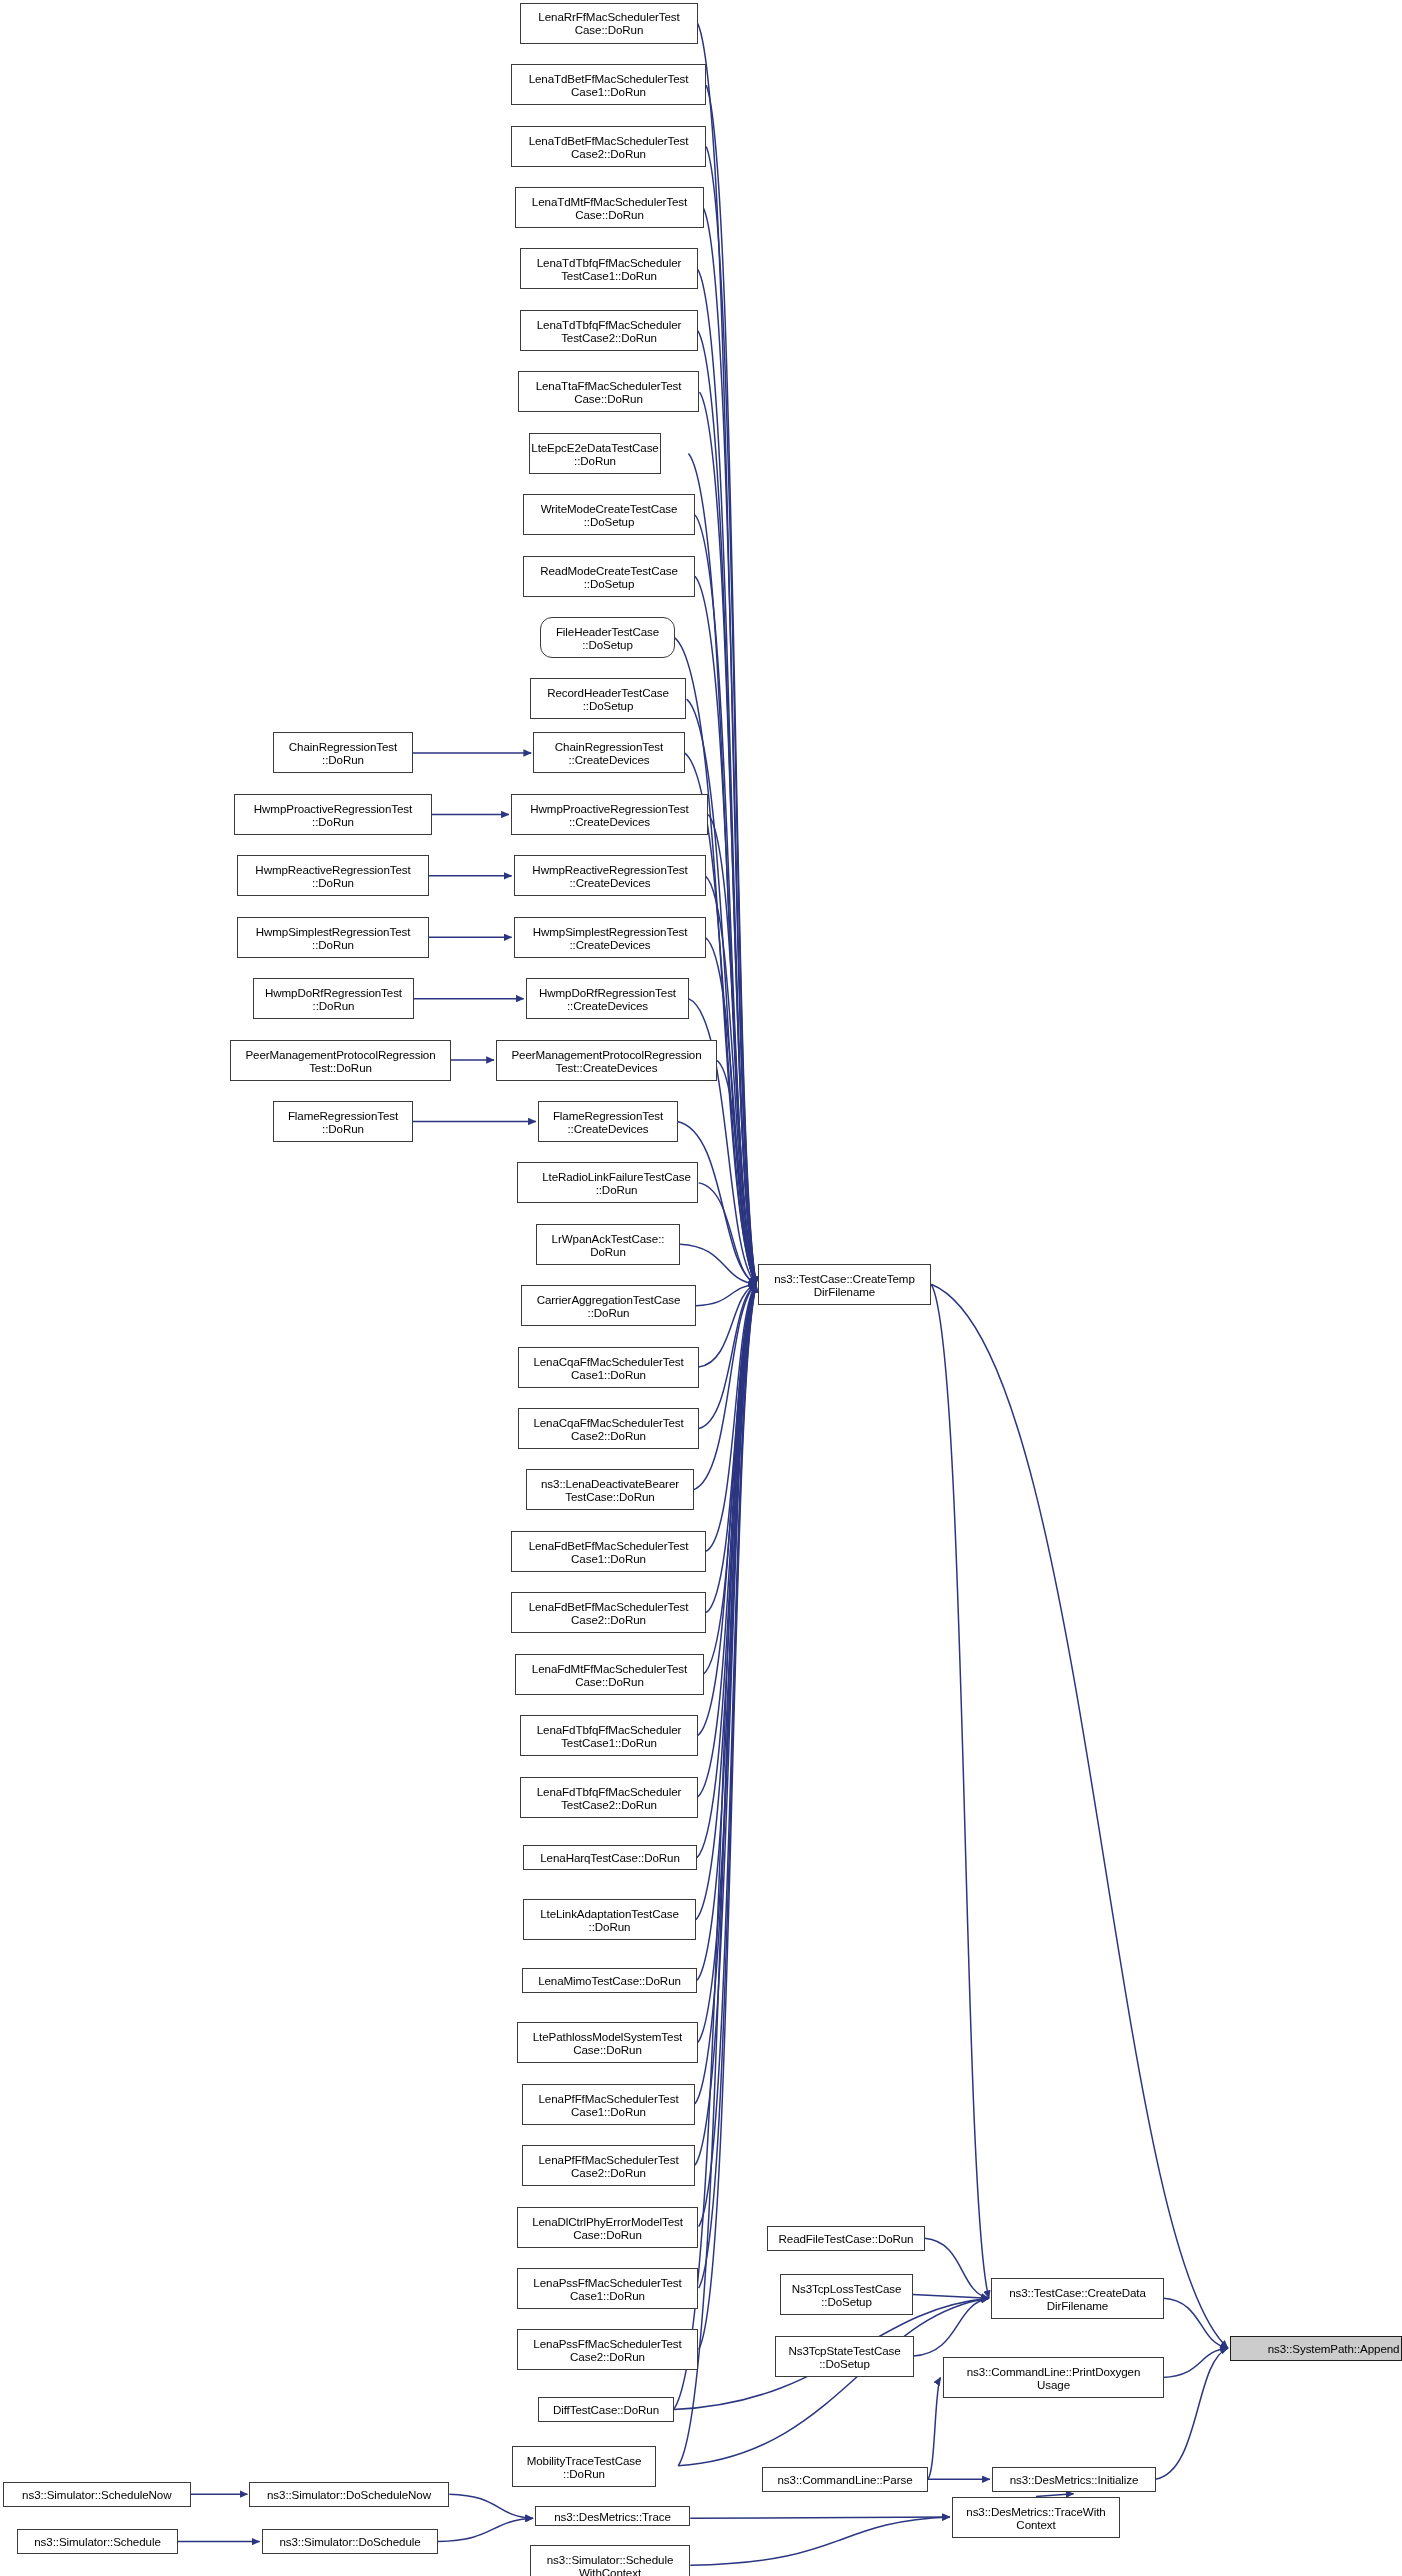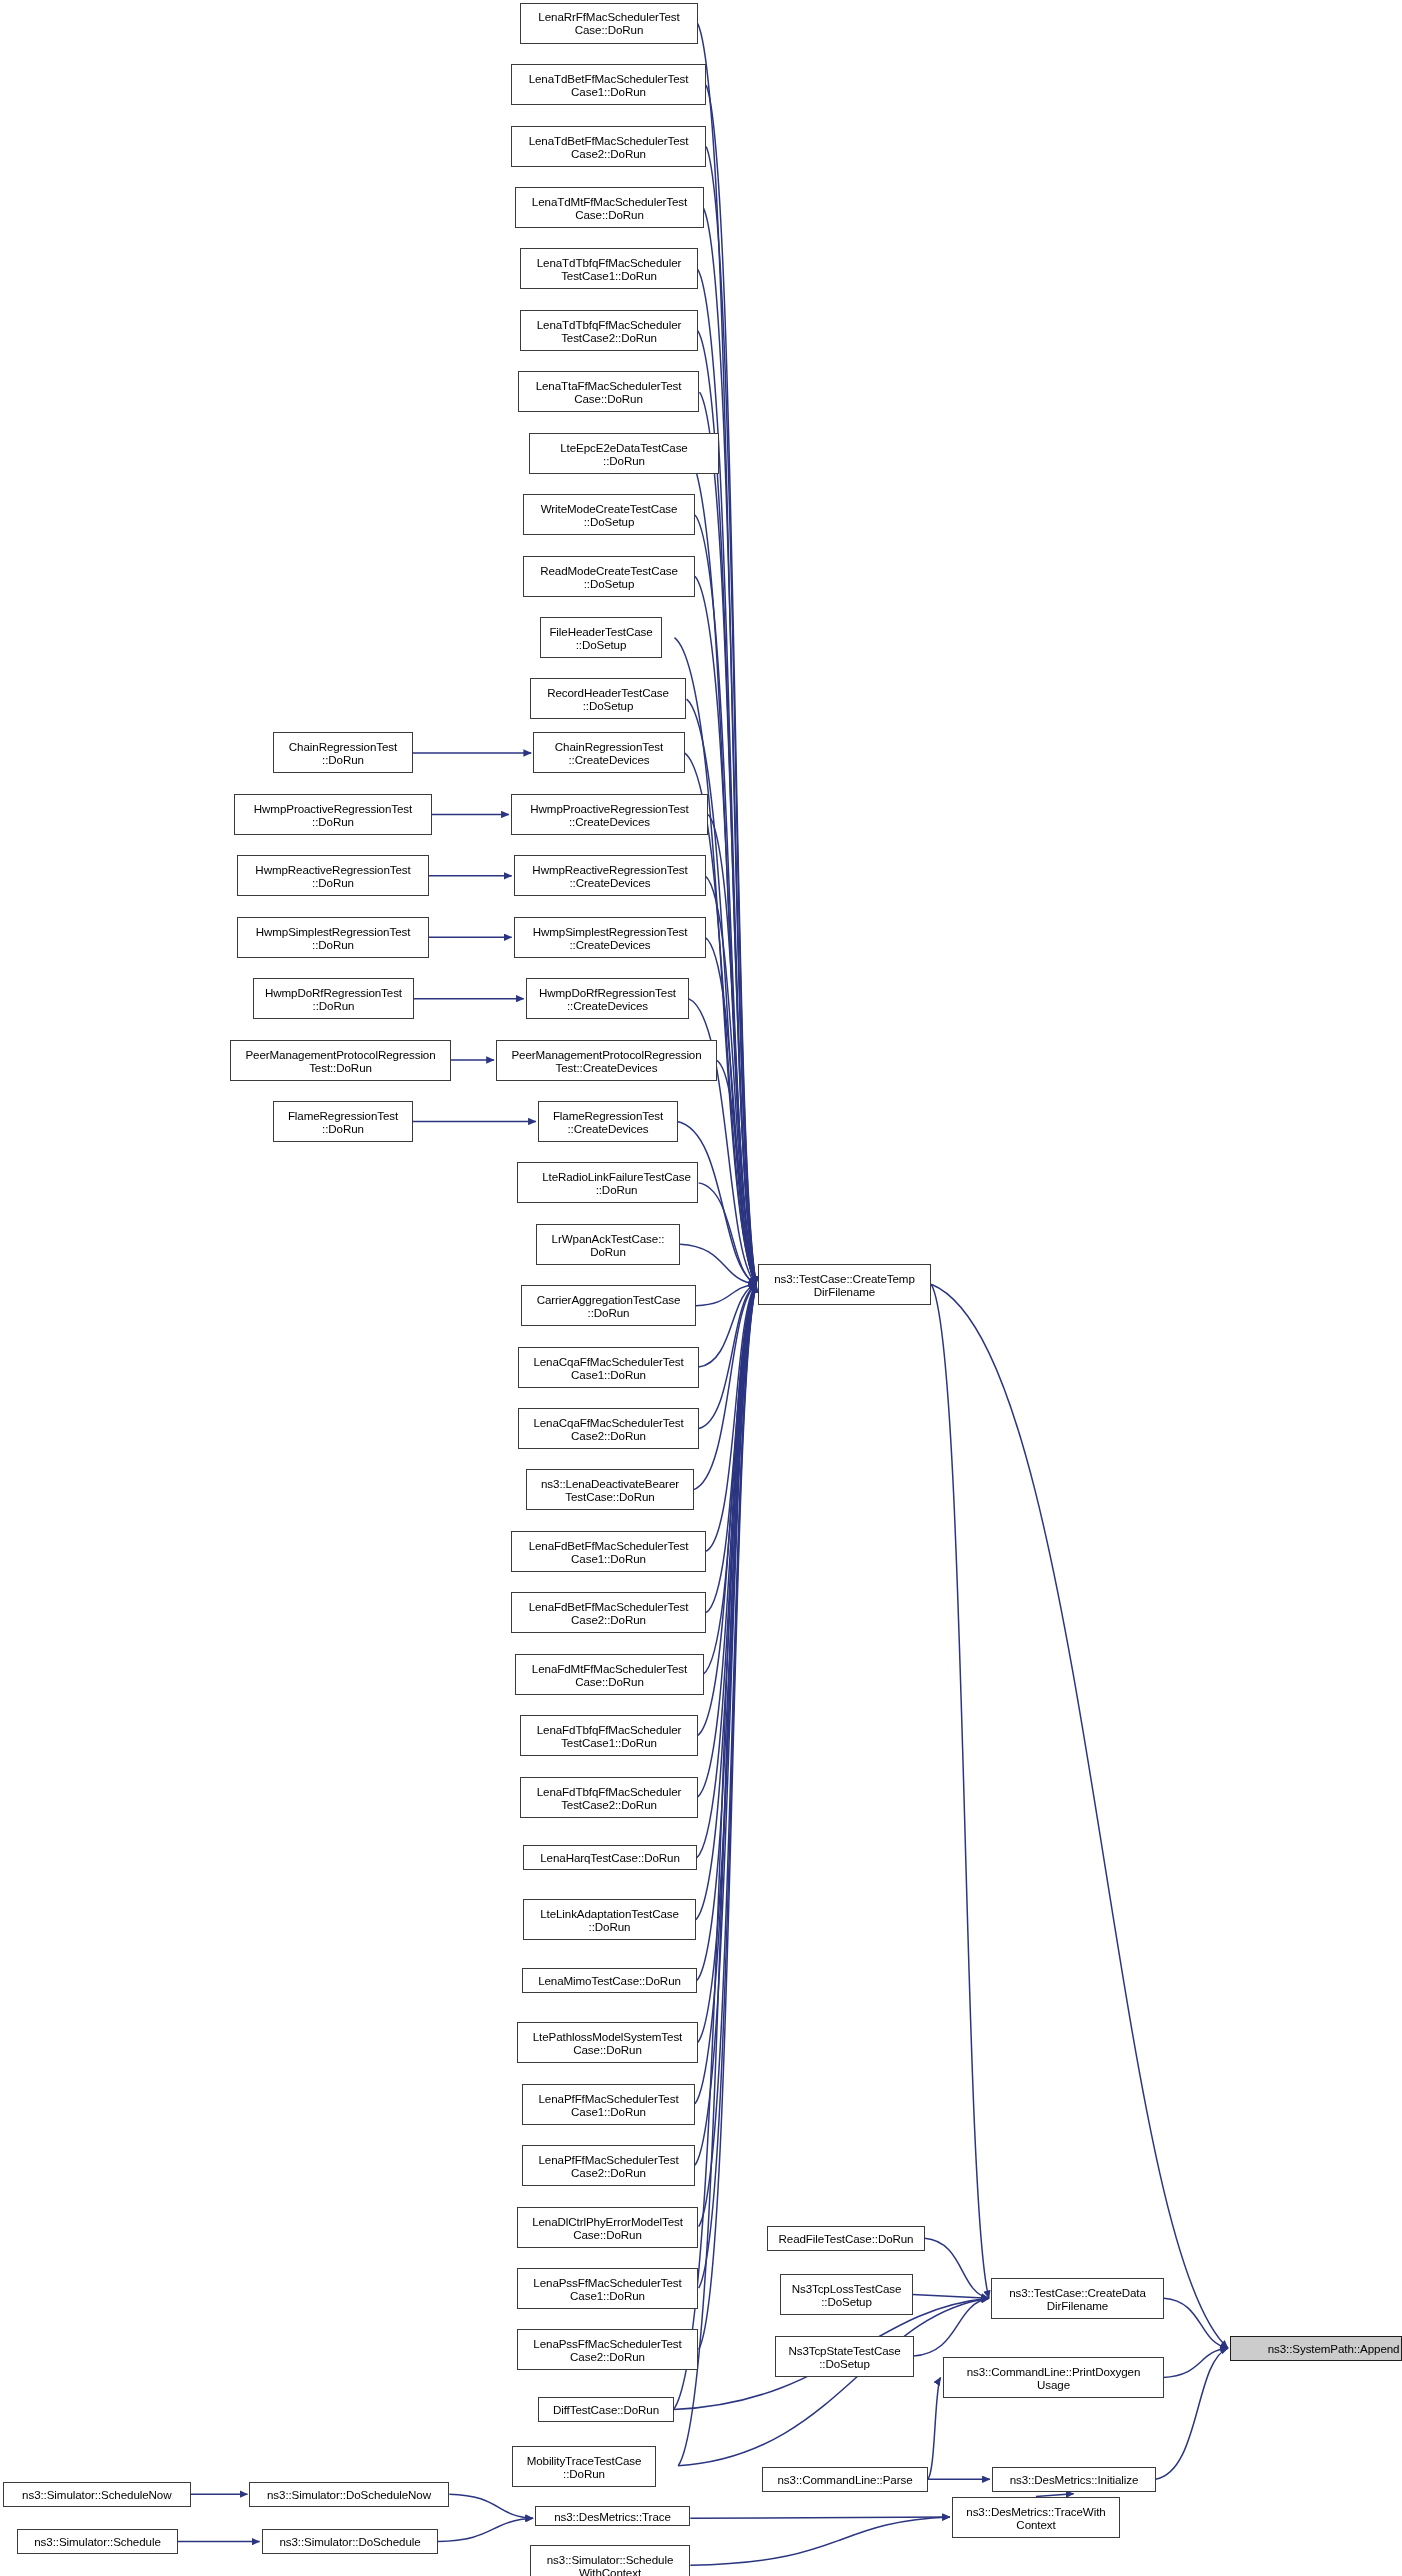--- a/index.html
+++ b/index.html
@@ -115,27 +115,27 @@
       <div class="node" style="left: 511px; top: 126px; width: 195px; height: 41px;">LenaTdBetFfMacSchedulerTest
 Case2::DoRun</div>
       <div class="node" style="left: 515px; top: 187px; width: 189px; height: 41px;">LenaTdMtFfMacSchedulerTest
 Case::DoRun</div>
       <div class="node" style="left: 520px; top: 248px; width: 178px; height: 41px;">LenaTdTbfqFfMacScheduler
 TestCase1::DoRun</div>
       <div class="node" style="left: 520px; top: 310px; width: 178px; height: 41px;">LenaTdTbfqFfMacScheduler
 TestCase2::DoRun</div>
       <div class="node" style="left: 518px; top: 371px; width: 181px; height: 41px;">LenaTtaFfMacSchedulerTest
 Case::DoRun</div>
-      <div class="node" style="left: 529px; top: 433px; width: 190px; height: 41px;">LteEpcE2eDataTestCase
+      <div class="node" style="left: 529px; top: 433px; width: 132px; height: 41px;">LteEpcE2eDataTestCase
 ::DoRun</div>
       <div class="node" style="left: 523px; top: 494px; width: 172px; height: 41px;">WriteModeCreateTestCase
 ::DoSetup</div>
       <div class="node" style="left: 523px; top: 556px; width: 172px; height: 41px;">ReadModeCreateTestCase
 ::DoSetup</div>
-      <div class="node" style="left: 540px; top: 617px; width: 122px; height: 41px;">FileHeaderTestCase
+      <div class="node" style="left: 540px; top: 617px; width: 135px; height: 41px; border-radius: 12px;">FileHeaderTestCase
 ::DoSetup</div>
       <div class="node" style="left: 530px; top: 678px; width: 156px; height: 41px;">RecordHeaderTestCase
 ::DoSetup</div>
       <div class="node" style="left: 273px; top: 732px; width: 140px; height: 41px;">ChainRegressionTest
 ::DoRun</div>
       <div class="node" style="left: 533px; top: 732px; width: 152px; height: 41px;">ChainRegressionTest
 ::CreateDevices</div>
       <div class="node" style="left: 234px; top: 794px; width: 198px; height: 41px;">HwmpProactiveRegressionTest
 ::DoRun</div>
       <div class="node" style="left: 511px; top: 794px; width: 197px; height: 41px;">HwmpProactiveRegressionTest

